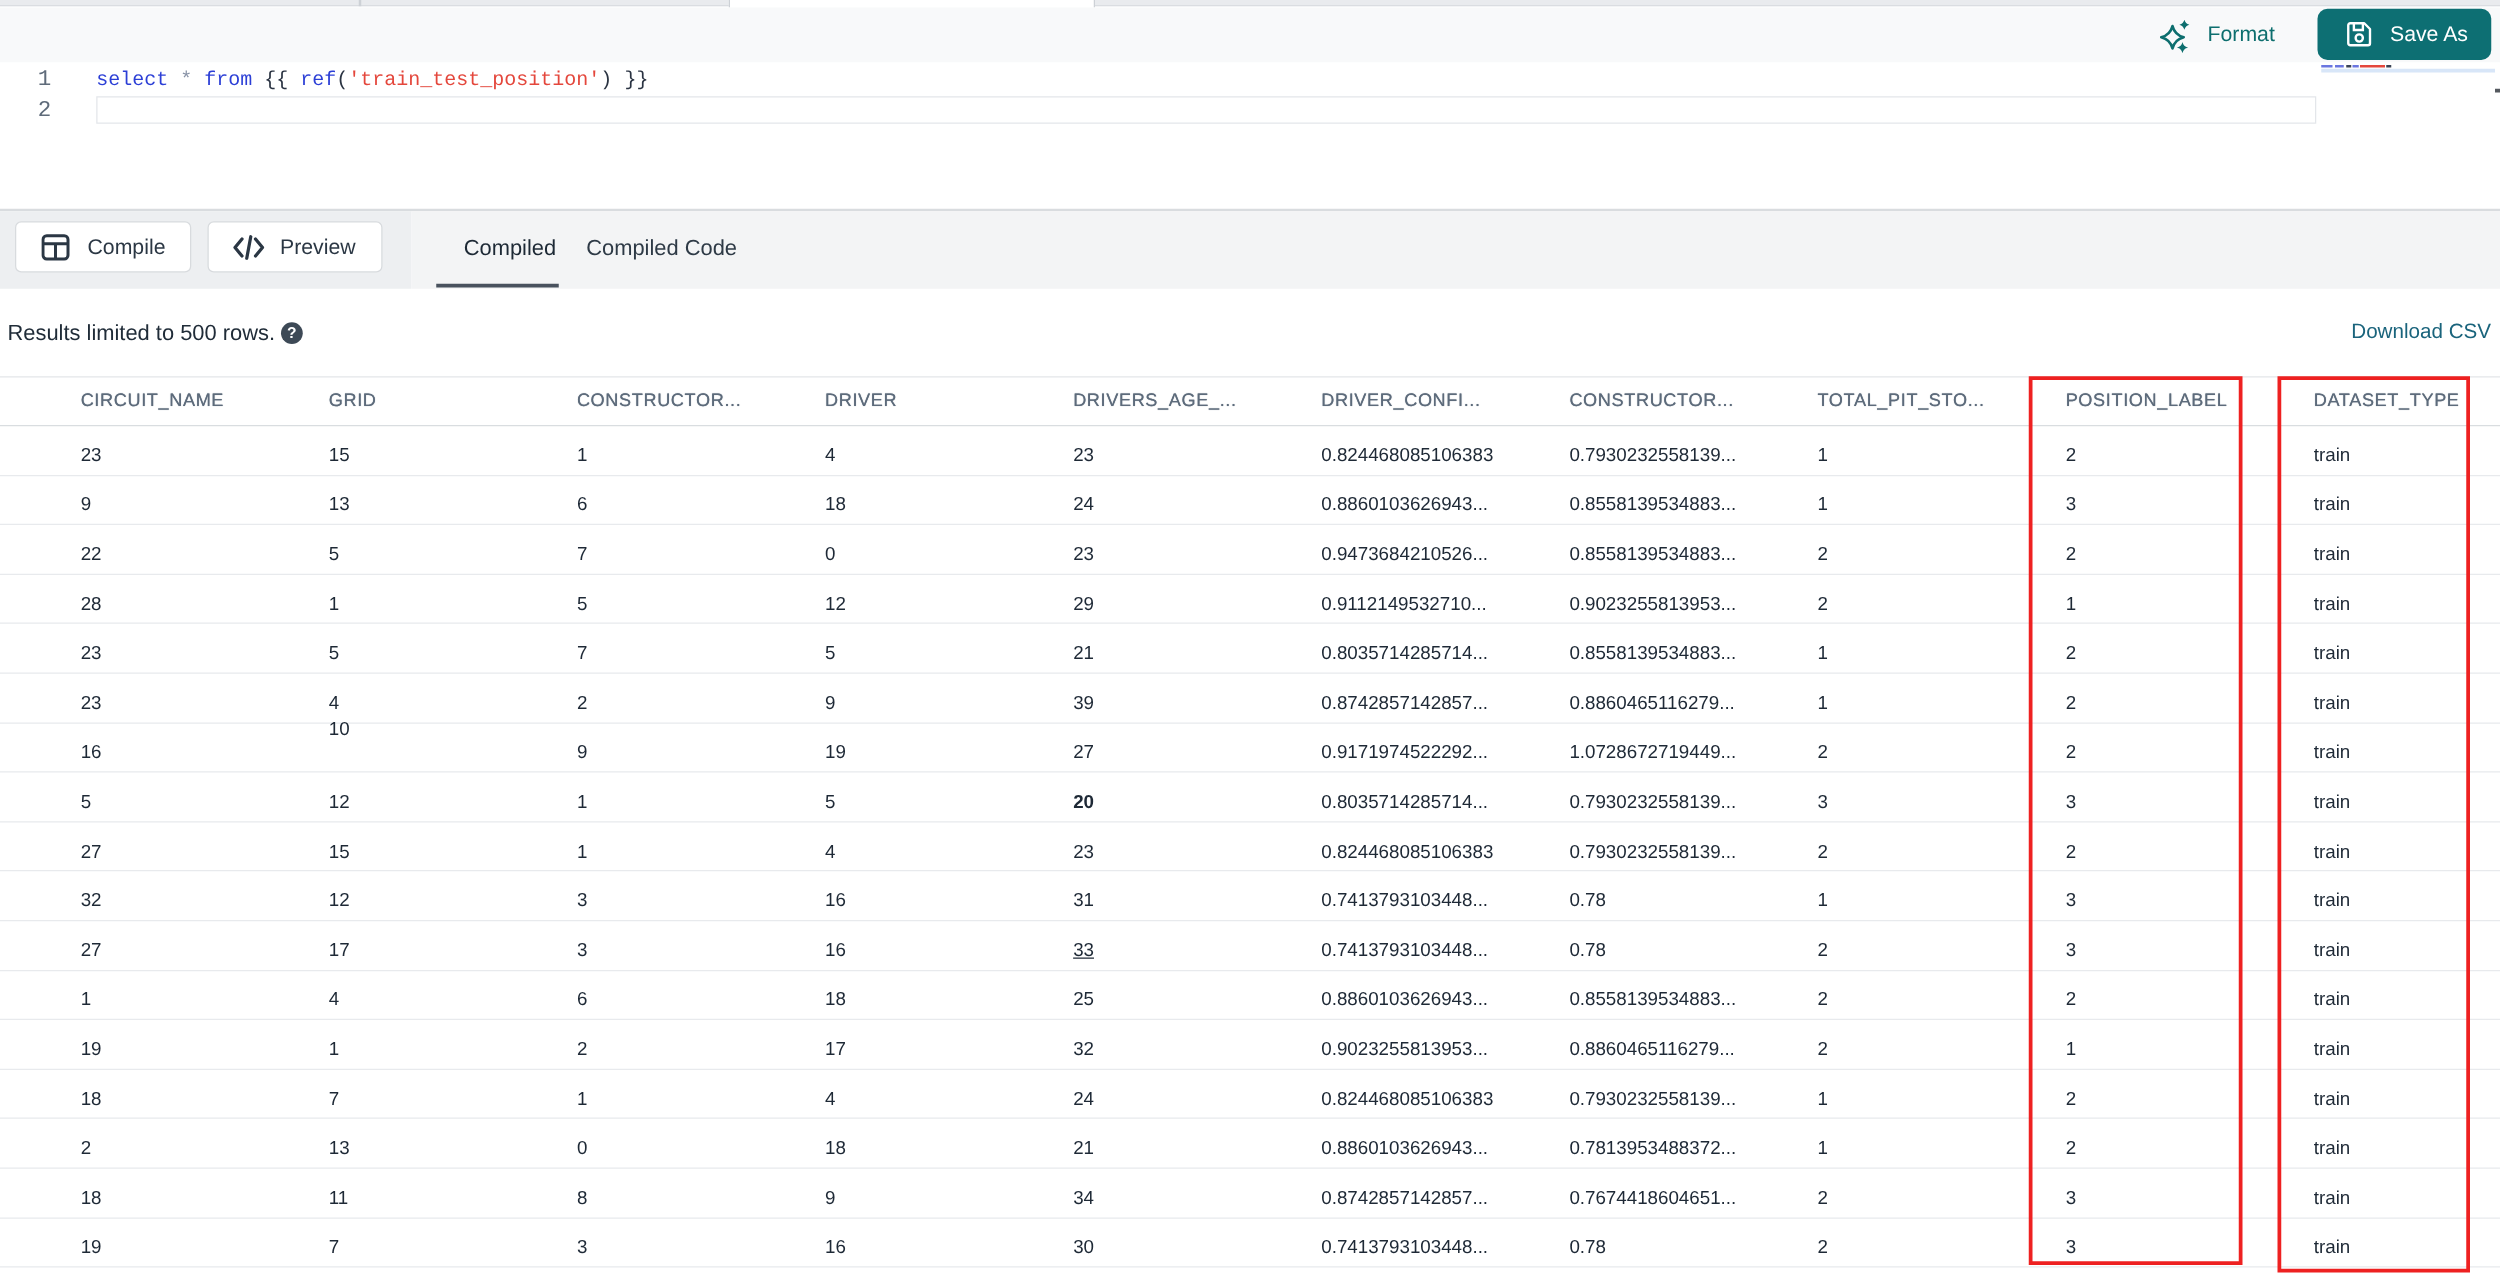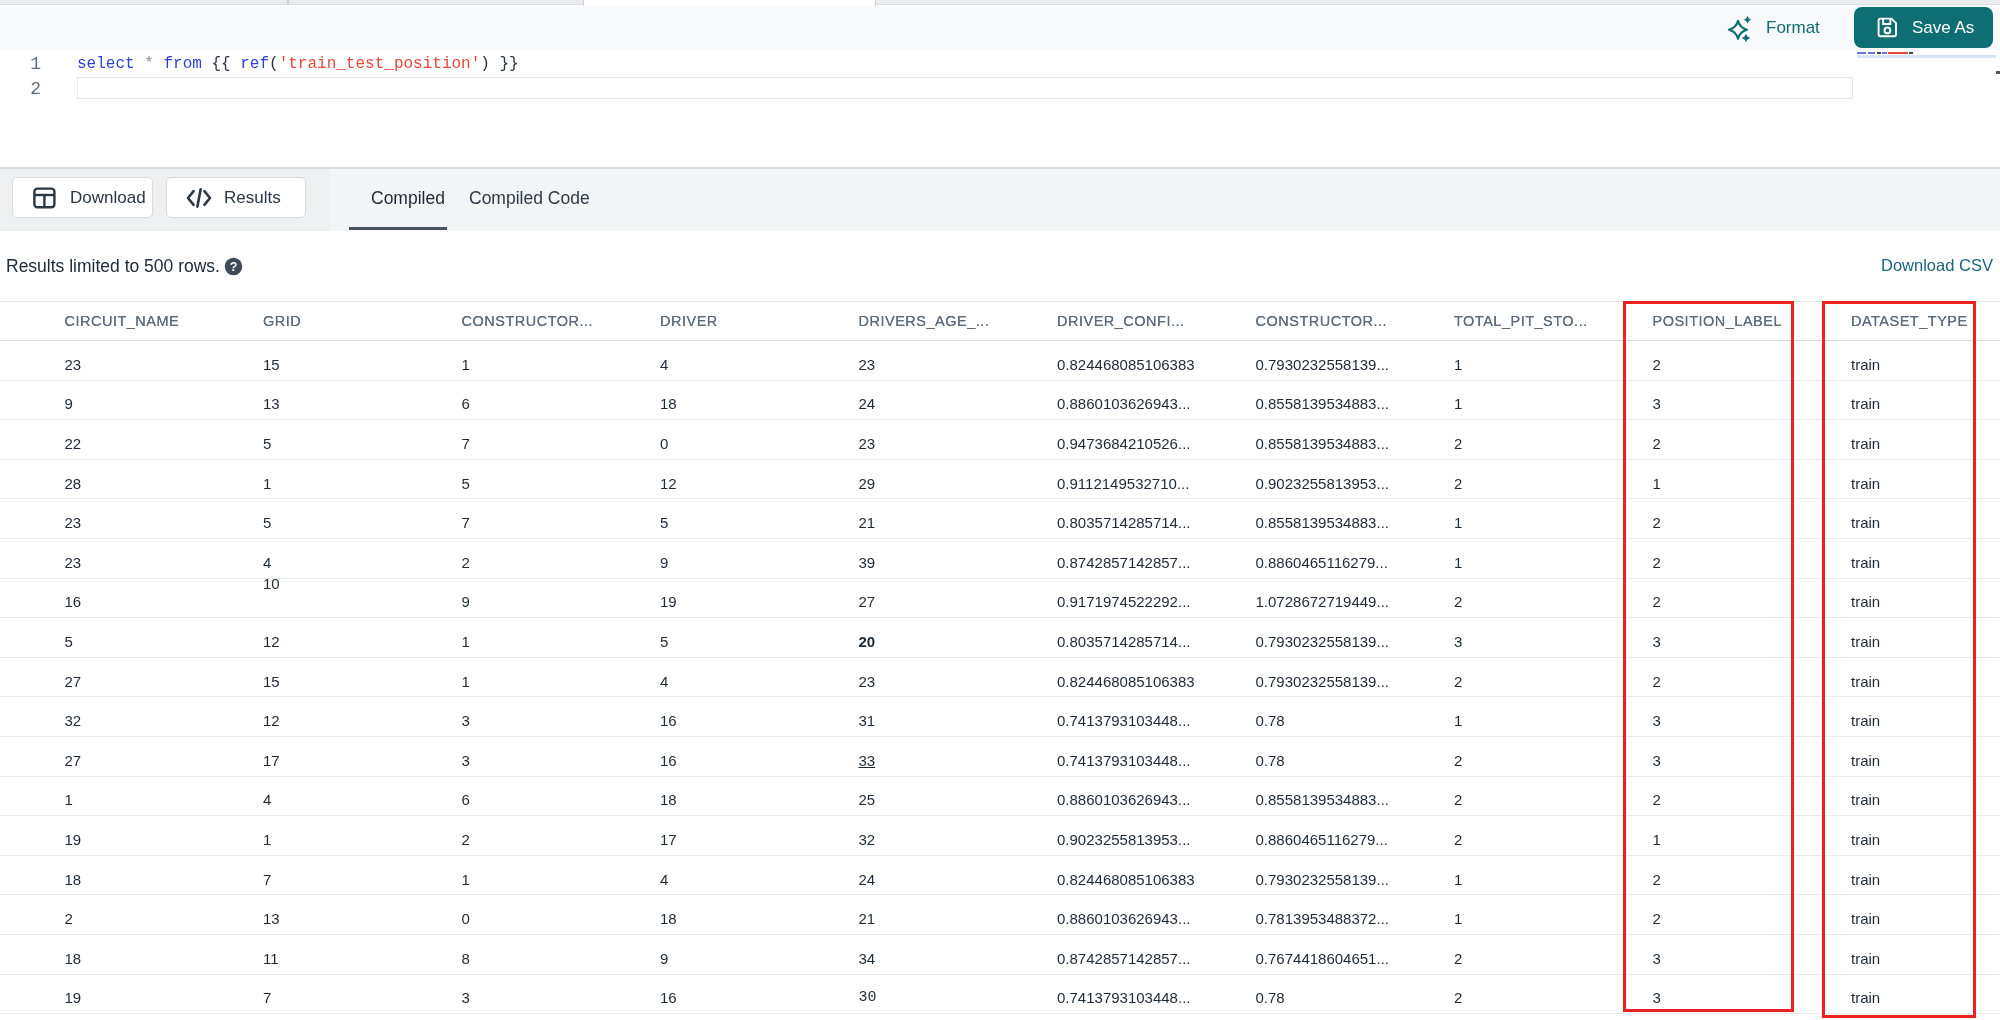--- a/index.html
+++ b/index.html
@@ -47,28 +47,28 @@
 <div class="abs" style="left:0;top:167px;width:2000px;height:1.5px;background:#d9dcdf;"></div>
 
 <div class="abs" style="left:0;top:168.5px;width:329px;height:62px;background:#edeff1;"></div>
 <div class="abs" style="left:329px;top:168.5px;width:1671px;height:62px;background:#f3f4f5;"></div>
 <div class="abs" style="left:12px;top:177px;width:141px;height:41px;background:#ffffff;border:1px solid #d8dbde;border-radius:5px;"></div>
 <svg class="abs" style="left:33px;top:187px;" width="23" height="22" viewBox="0 0 23 22">
   <rect x="1.4" y="1.6" width="20" height="18.6" rx="3" fill="none" stroke="#2b3744" stroke-width="2.4"></rect>
   <line x1="1.4" y1="8" x2="21.4" y2="8" stroke="#2b3744" stroke-width="2.4"></line>
   <line x1="11.4" y1="8" x2="11.4" y2="20.2" stroke="#2b3744" stroke-width="2.4"></line>
 </svg>
-<div class="abs" style="left:70px;top:184px;height:27px;line-height:27px;font-size:17px;color:#2b3744;">Download</div>
+<div class="abs" style="left:70px;top:184px;height:27px;line-height:27px;font-size:17px;color:#2b3744;">Compile</div>
 <div class="abs" style="left:166px;top:177px;width:140px;height:41px;background:#ffffff;border:1px solid #d8dbde;border-radius:5px;"></div>
 <svg class="abs" style="left:185px;top:186px;" width="28" height="24" viewBox="0 0 28 24">
   <path d="M8.6 5.2 L3 12 L8.6 18.8" fill="none" stroke="#2b3744" stroke-width="2.6" stroke-linecap="round" stroke-linejoin="round"></path>
   <path d="M19.4 5.2 L25 12 L19.4 18.8" fill="none" stroke="#2b3744" stroke-width="2.6" stroke-linecap="round" stroke-linejoin="round"></path>
   <line x1="15.6" y1="3.4" x2="12.4" y2="20.6" stroke="#2b3744" stroke-width="2.6" stroke-linecap="round"></line>
 </svg>
-<div class="abs" style="left:224px;top:184px;height:27px;line-height:27px;font-size:17px;color:#2b3744;">Results</div>
+<div class="abs" style="left:224px;top:184px;height:27px;line-height:27px;font-size:17px;color:#2b3744;">Preview</div>
 <div class="abs" style="left:371px;top:185px;height:27px;line-height:27px;font-size:17.5px;font-weight:500;color:#1d2935;">Compiled</div>
 <div class="abs" style="left:469px;top:185px;height:27px;line-height:27px;font-size:17.5px;font-weight:500;color:#2e3a46;">Compiled Code</div>
 <div class="abs" style="left:349px;top:227px;width:98px;height:3px;background:#49525e;"></div>
 
 <div class="abs" style="left:6px;top:253px;height:27px;line-height:27px;font-size:17.5px;color:#202c38;">Results limited to 500 rows.</div>
 <svg class="abs" style="left:224px;top:257px;" width="19" height="19" viewBox="0 0 19 19">
   <circle cx="9.5" cy="9.5" r="8.7" fill="#3d4956"></circle>
   <text x="9.5" y="13.8" text-anchor="middle" font-family="Liberation Sans" font-size="12.5" font-weight="bold" fill="#ffffff">?</text>
 </svg>
 <div class="abs" style="left:1881px;top:252px;height:27px;line-height:27px;font-size:16.5px;color:#1a647c;">Download CSV</div>
@@ -258,20 +258,20 @@
 <div class="cell" style="left:1057.0px;top:938.8px;height:39.6px;line-height:39.6px;">0.8742857142857...</div>
 <div class="cell" style="left:1255.5px;top:938.8px;height:39.6px;line-height:39.6px;">0.7674418604651...</div>
 <div class="cell" style="left:1454.0px;top:938.8px;height:39.6px;line-height:39.6px;">2</div>
 <div class="cell" style="left:1652.5px;top:938.8px;height:39.6px;line-height:39.6px;">3</div>
 <div class="cell" style="left:1851.0px;top:938.8px;height:39.6px;line-height:39.6px;">train</div>
 <div class="rline" style="top:973.6px;"></div>
 <div class="cell" style="left:64.5px;top:978.4px;height:39.6px;line-height:39.6px;">19</div>
 <div class="cell" style="left:263.0px;top:978.4px;height:39.6px;line-height:39.6px;">7</div>
 <div class="cell" style="left:461.5px;top:978.4px;height:39.6px;line-height:39.6px;">3</div>
 <div class="cell" style="left:660.0px;top:978.4px;height:39.6px;line-height:39.6px;">16</div>
-<div class="cell" style="left:858.5px;top:978.4px;height:39.6px;line-height:39.6px;font-family:Liberation Mono, monospace;">30</div>
+<div class="cell" style="left:858.5px;top:978.4px;height:39.6px;line-height:39.6px;">30</div>
 <div class="cell" style="left:1057.0px;top:978.4px;height:39.6px;line-height:39.6px;">0.7413793103448...</div>
 <div class="cell" style="left:1255.5px;top:978.4px;height:39.6px;line-height:39.6px;">0.78</div>
 <div class="cell" style="left:1454.0px;top:978.4px;height:39.6px;line-height:39.6px;">2</div>
 <div class="cell" style="left:1652.5px;top:978.4px;height:39.6px;line-height:39.6px;">3</div>
 <div class="cell" style="left:1851.0px;top:978.4px;height:39.6px;line-height:39.6px;">train</div>
 <div class="rline" style="top:1013.2px;"></div>
 <div class="abs" style="left:1623px;top:301px;width:171px;height:711px;border:3px solid #ee2121;"></div>
 <div class="abs" style="left:1822px;top:301px;width:154px;height:717px;border:3px solid #ee2121;"></div>
 </body></html>

